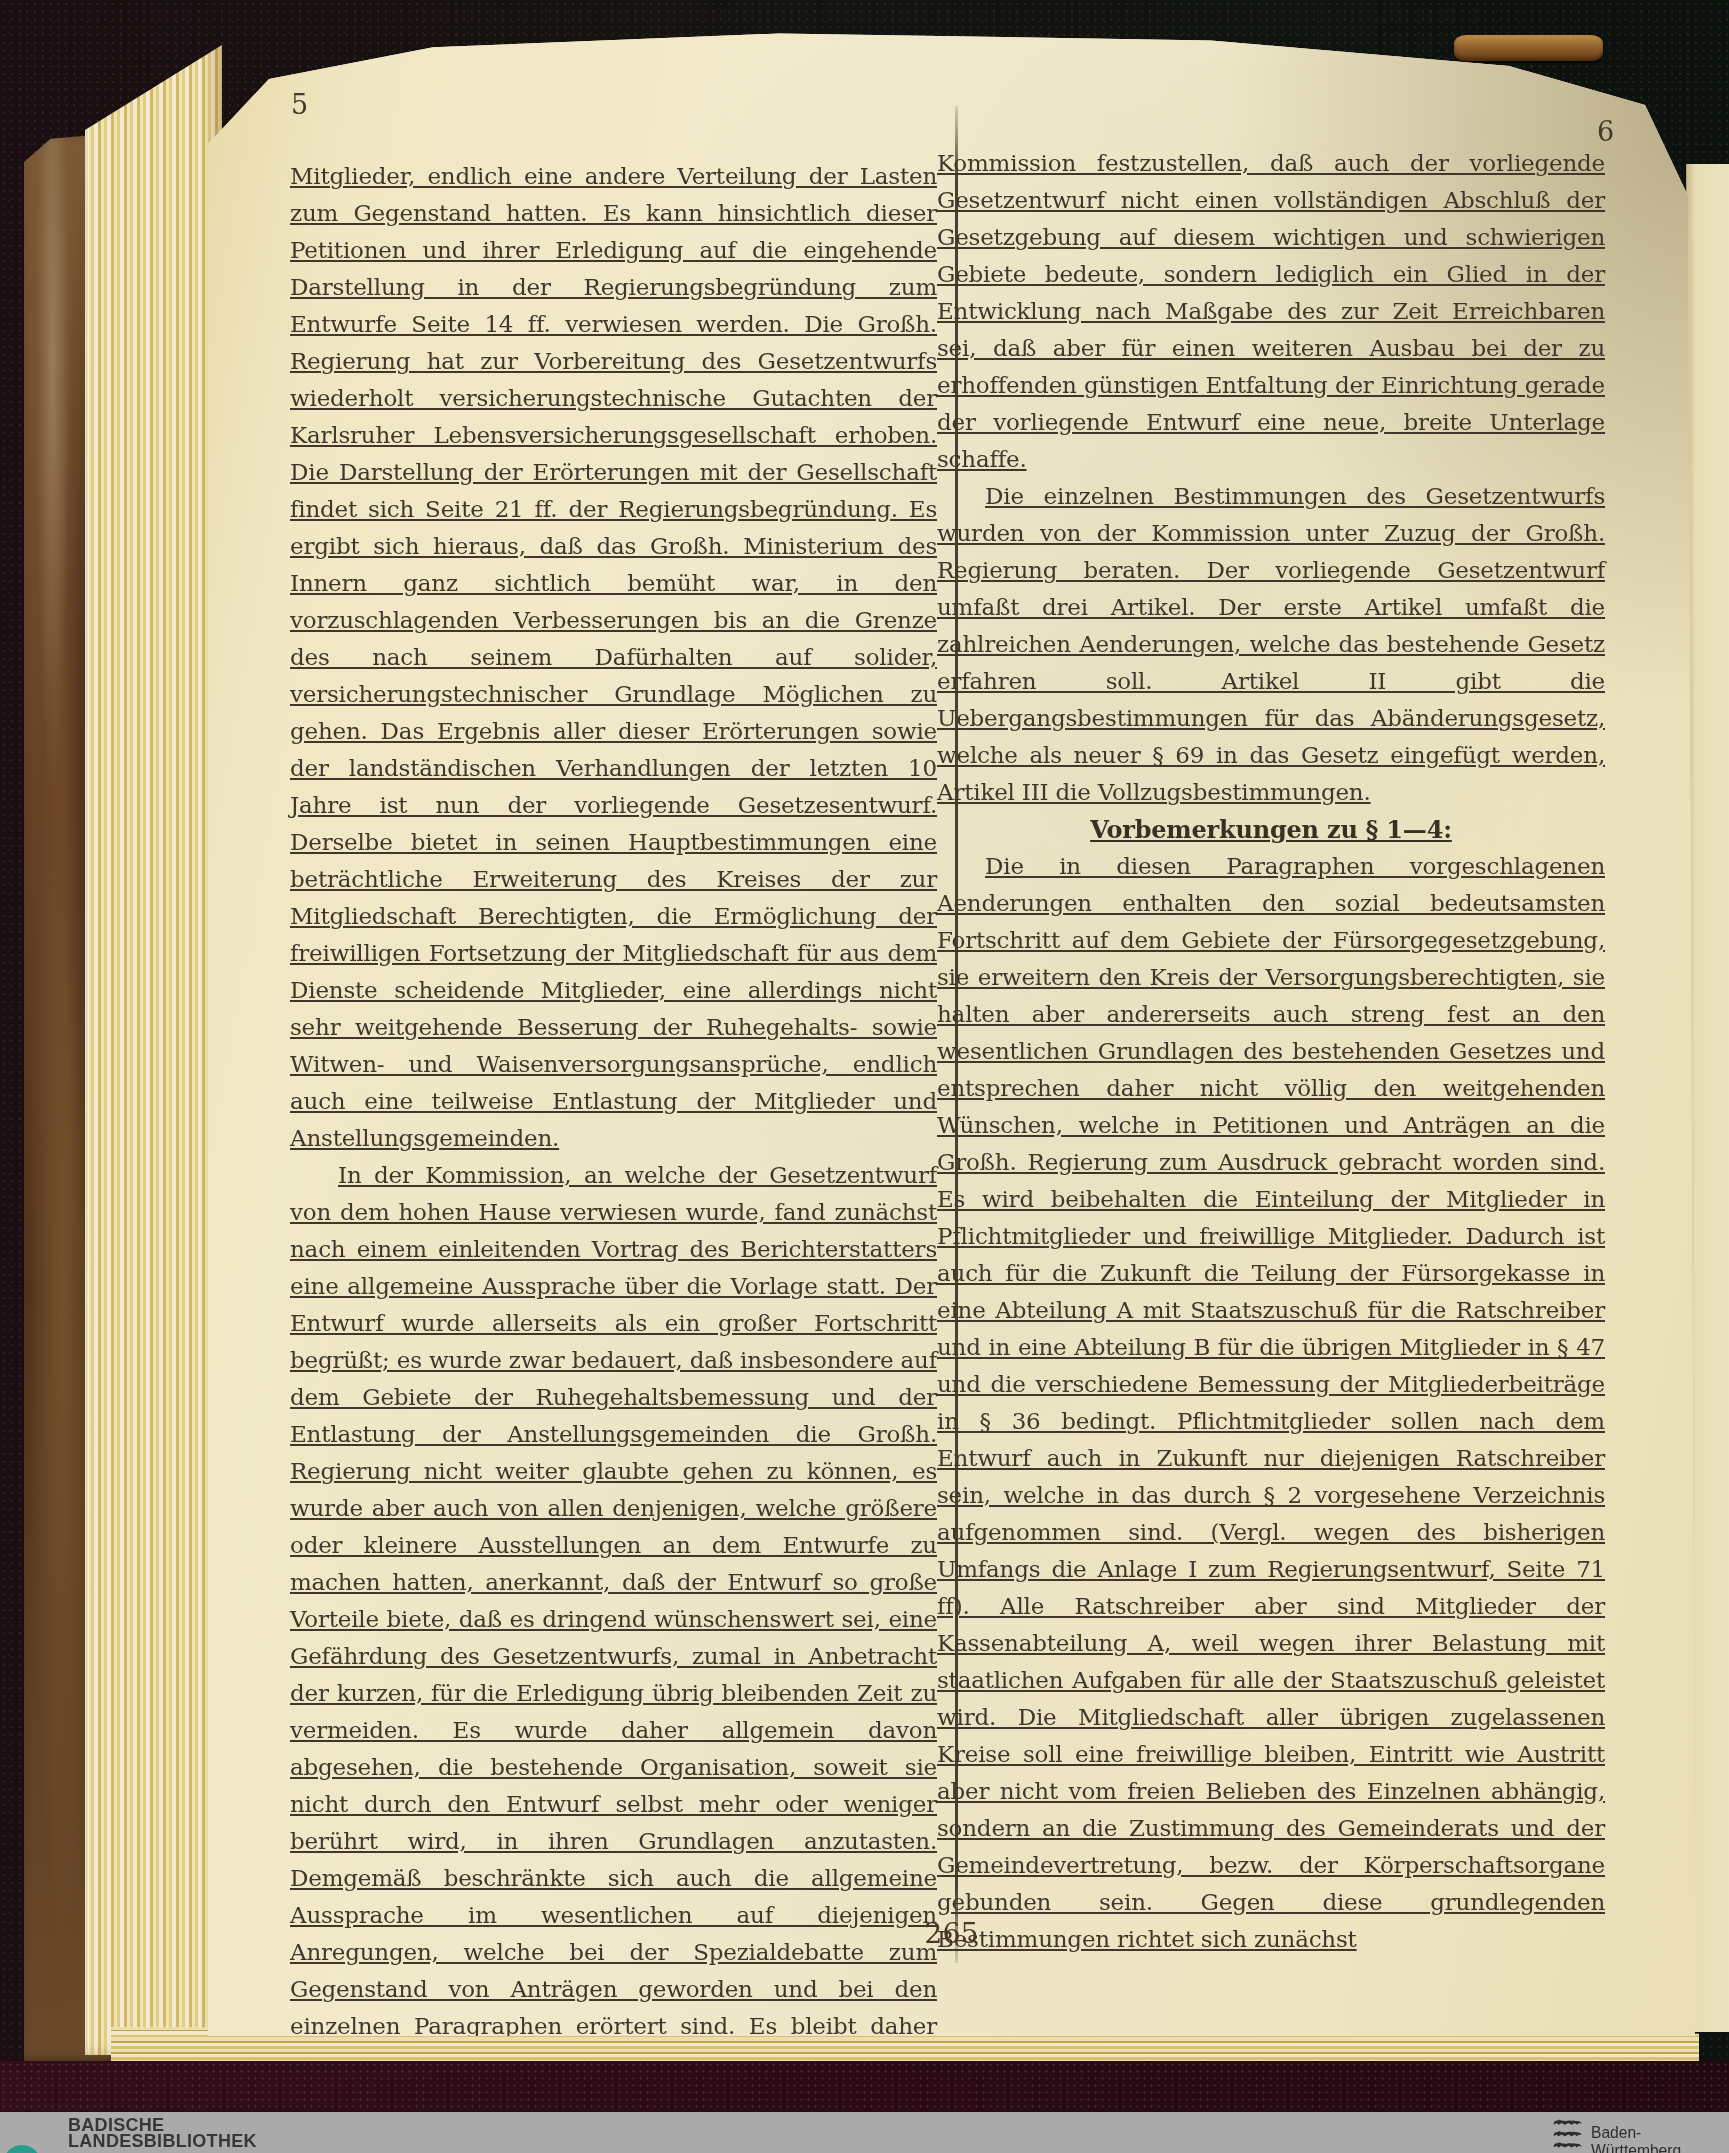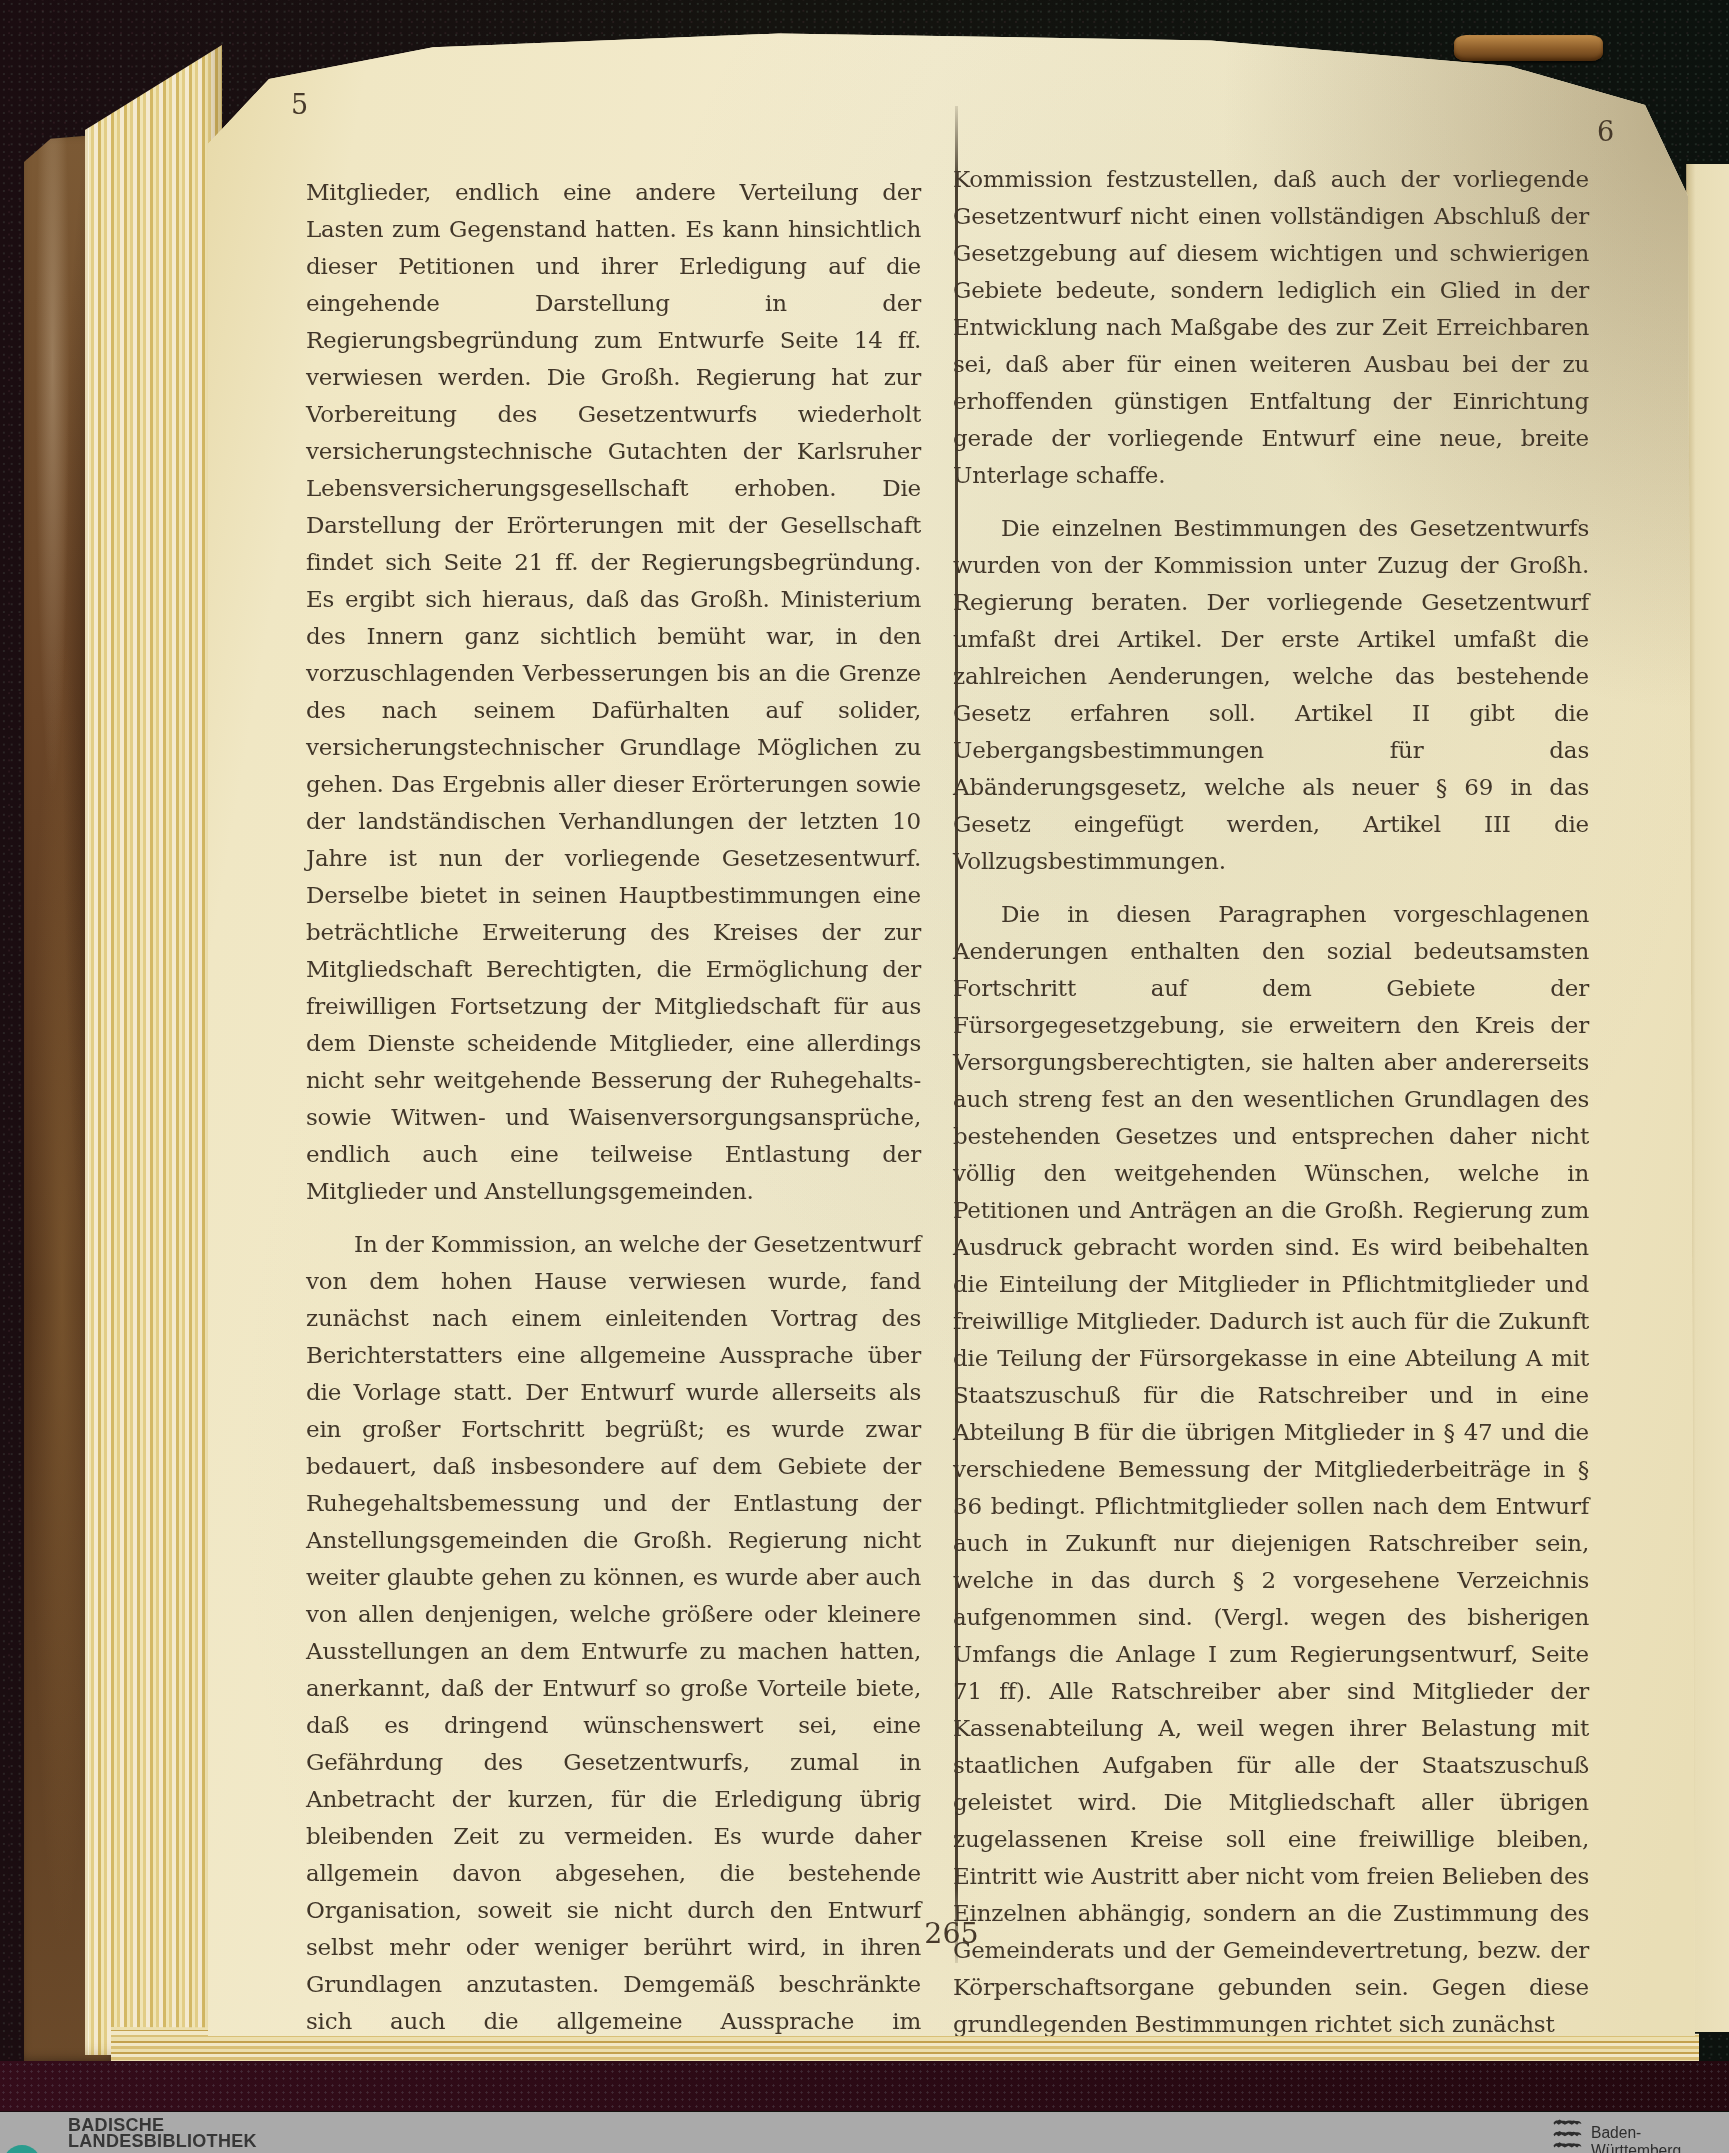--- a/index.html
+++ b/index.html
@@ -62,21 +62,21 @@
       #efe5c2;
     clip-path:polygon(0px 114px,61px 49px,225px 17.3px,571px 3.5px,1003px 10.4px,1301px 36px,1437px 75px,1480px 166px,1487px 2006px,0px 2006px);
     color:#3e3428;
   }
   .page-num{position:absolute;font-size:27px;color:#46392a;}
   .page-num-left{left:83px;top:59px;}
   .page-num-right{left:1389px;top:86px;}
   .sheet-num{position:absolute;left:657px;top:1887px;width:173px;text-align:center;font-size:28.5px;color:#46392a;}
   .col-divider{position:absolute;left:747px;top:76px;width:2.6px;height:1857px;background:linear-gradient(180deg,rgba(70,58,40,0.15),#4a4030 4%,#4a4030 96%,rgba(70,58,40,0.15));}
   .col{position:absolute;font-size:23px;line-height:37px;text-align:justify;color:#413629;letter-spacing:-0.2px;}
-  .col p{margin:16px;}
+  .col p{margin:0;text-decoration:underline;}
   .col p.indent{text-indent:48px;}
   .col-left{left:82px;top:128px;width:647px;}
   .col-right{left:729px;top:115px;width:668px;}
   .section-heading{font-weight:bold;text-align:center;margin:12px 0 7px 0;font-size:24px;text-indent:0;color:#3a2f23;}
   
   .band-maroon{
     position:absolute;left:0;top:2061px;width:1729px;height:50px;
     background:linear-gradient(90deg,#340c1a 0%,#2b0a15 50%,#24080f 100%);
   }
   .band-maroon .noise{position:absolute;inset:0;background-image:radial-gradient(rgba(160,190,200,0.18) 0.9px,transparent 1.3px);background-size:7px 7px;}
@@ -112,20 +112,21 @@
     <div class="col-divider"></div>
 
     <div class="col col-left">
       <p>Mitglieder, endlich eine andere Verteilung der Lasten zum Gegenstand hatten. Es kann hinsichtlich dieser Petitionen und ihrer Erledigung auf die eingehende Darstellung in der Regierungsbegründung zum Entwurfe Seite 14 ff. verwiesen werden. Die Großh. Regierung hat zur Vorbereitung des Gesetzentwurfs wiederholt versicherungstechnische Gutachten der Karlsruher Lebensversicherungsgesellschaft erhoben. Die Darstellung der Erörterungen mit der Gesellschaft findet sich Seite 21 ff. der Regierungsbegründung. Es ergibt sich hieraus, daß das Großh. Ministerium des Innern ganz sichtlich bemüht war, in den vorzuschlagenden Verbesserungen bis an die Grenze des nach seinem Dafürhalten auf solider, versicherungstechnischer Grundlage Möglichen zu gehen. Das Ergebnis aller dieser Erörterungen sowie der landständischen Verhandlungen der letzten 10 Jahre ist nun der vorliegende Gesetzesentwurf. Derselbe bietet in seinen Hauptbestimmungen eine beträchtliche Erweiterung des Kreises der zur Mitgliedschaft Berechtigten, die Ermöglichung der freiwilligen Fortsetzung der Mitgliedschaft für aus dem Dienste scheidende Mitglieder, eine allerdings nicht sehr weitgehende Besserung der Ruhegehalts- sowie Witwen- und Waisenversorgungsansprüche, endlich auch eine teilweise Entlastung der Mitglieder und Anstellungsgemeinden.</p>
       <p class="indent">In der Kommission, an welche der Gesetzentwurf von dem hohen Hause verwiesen wurde, fand zunächst nach einem einleitenden Vortrag des Berichterstatters eine allgemeine Aussprache über die Vorlage statt. Der Entwurf wurde allerseits als ein großer Fortschritt begrüßt; es wurde zwar bedauert, daß insbesondere auf dem Gebiete der Ruhegehaltsbemessung und der Entlastung der Anstellungsgemeinden die Großh. Regierung nicht weiter glaubte gehen zu können, es wurde aber auch von allen denjenigen, welche größere oder kleinere Ausstellungen an dem Entwurfe zu machen hatten, anerkannt, daß der Entwurf so große Vorteile biete, daß es dringend wünschenswert sei, eine Gefährdung des Gesetzentwurfs, zumal in Anbetracht der kurzen, für die Erledigung übrig bleibenden Zeit zu vermeiden. Es wurde daher allgemein davon abgesehen, die bestehende Organisation, soweit sie nicht durch den Entwurf selbst mehr oder weniger berührt wird, in ihren Grundlagen anzutasten. Demgemäß beschränkte sich auch die allgemeine Aussprache im wesentlichen auf diejenigen Anregungen, welche bei der Spezialdebatte zum Gegenstand von Anträgen geworden und bei den einzelnen Paragraphen erörtert sind. Es bleibt daher hier nur noch als die allgemeine Überzeugung der</p>
     </div>
 
     <div class="col col-right">
       <p>Kommission festzustellen, daß auch der vorliegende Gesetzentwurf nicht einen vollständigen Abschluß der Gesetzgebung auf diesem wichtigen und schwierigen Gebiete bedeute, sondern lediglich ein Glied in der Entwicklung nach Maßgabe des zur Zeit Erreichbaren sei, daß aber für einen weiteren Ausbau bei der zu erhoffenden günstigen Entfaltung der Einrichtung gerade der vorliegende Entwurf eine neue, breite Unterlage schaffe.</p>
       <p class="indent">Die einzelnen Bestimmungen des Gesetzentwurfs wurden von der Kommission unter Zuzug der Großh. Regierung beraten. Der vorliegende Gesetzentwurf umfaßt drei Artikel. Der erste Artikel umfaßt die zahlreichen Aenderungen, welche das bestehende Gesetz erfahren soll. Artikel II gibt die Uebergangsbestimmungen für das Abänderungsgesetz, welche als neuer § 69 in das Gesetz eingefügt werden, Artikel III die Vollzugsbestimmungen.</p>
+      <p class="section-heading">Vorbemerkungen zu § 1—4:</p>
       <p class="indent">Die in diesen Paragraphen vorgeschlagenen Aenderungen enthalten den sozial bedeutsamsten Fortschritt auf dem Gebiete der Fürsorgegesetzgebung, sie erweitern den Kreis der Versorgungsberechtigten, sie halten aber andererseits auch streng fest an den wesentlichen Grundlagen des bestehenden Gesetzes und entsprechen daher nicht völlig den weitgehenden Wünschen, welche in Petitionen und Anträgen an die Großh. Regierung zum Ausdruck gebracht worden sind. Es wird beibehalten die Einteilung der Mitglieder in Pflichtmitglieder und freiwillige Mitglieder. Dadurch ist auch für die Zukunft die Teilung der Fürsorgekasse in eine Abteilung A mit Staatszuschuß für die Ratschreiber und in eine Abteilung B für die übrigen Mitglieder in § 47 und die verschiedene Bemessung der Mitgliederbeiträge in § 36 bedingt. Pflichtmitglieder sollen nach dem Entwurf auch in Zukunft nur diejenigen Ratschreiber sein, welche in das durch § 2 vorgesehene Verzeichnis aufgenommen sind. (Vergl. wegen des bisherigen Umfangs die Anlage I zum Regierungsentwurf, Seite 71 ff). Alle Ratschreiber aber sind Mitglieder der Kassenabteilung A, weil wegen ihrer Belastung mit staatlichen Aufgaben für alle der Staatszuschuß geleistet wird. Die Mitgliedschaft aller übrigen zugelassenen Kreise soll eine freiwillige bleiben, Eintritt wie Austritt aber nicht vom freien Belieben des Einzelnen abhängig, sondern an die Zustimmung des Gemeinderats und der Gemeindevertretung, bezw. der Körperschaftsorgane gebunden sein. Gegen diese grundlegenden Bestimmungen richtet sich zunächst</p>
     </div>
 
     <div class="sheet-num">265</div>
   </div>
 
   <div class="band-maroon">
     <div class="noise"></div>
   </div>
 

